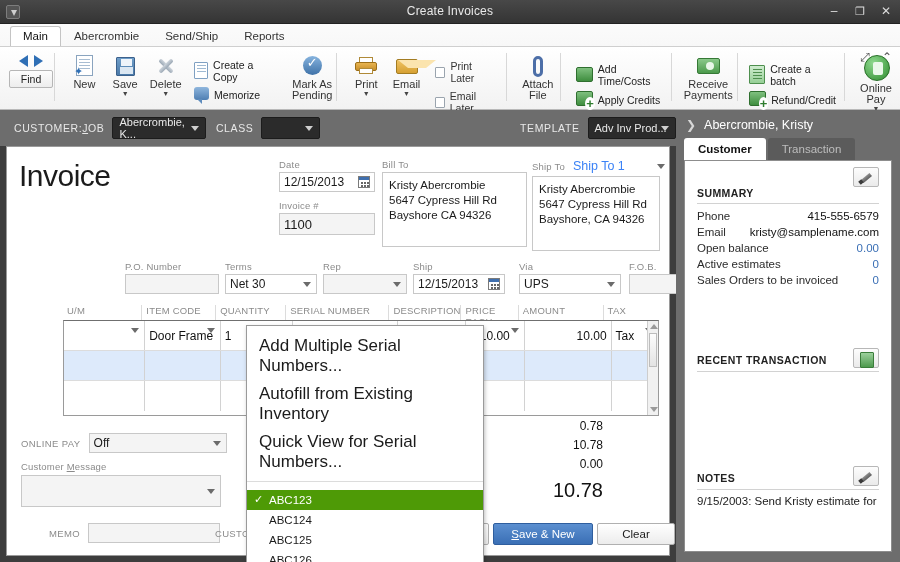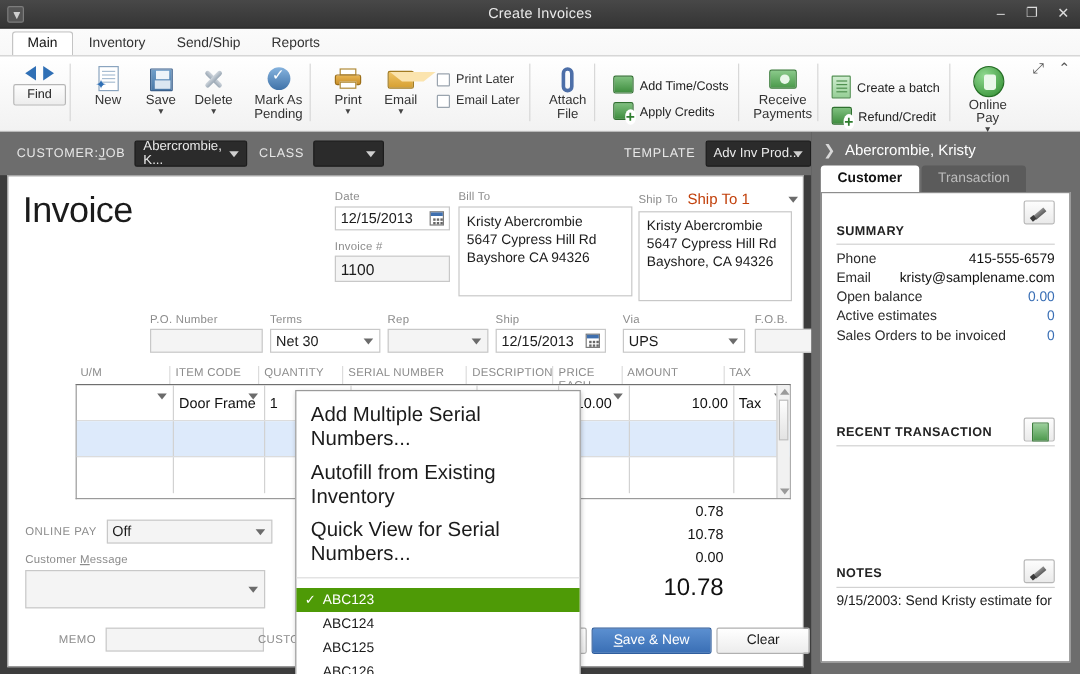--- a/index.html
+++ b/index.html
@@ -229,21 +229,21 @@
     <div class="wbtns">
       <div class="wbtn">–</div>
       <div class="wbtn sq">❐</div>
       <div class="wbtn">✕</div>
     </div>
   </div>
 
   <div class="ribbon">
     <div class="tabs">
       <div class="tab active">Main</div>
-      <div class="tab">Inventory</div>
+      <div class="tab">Abercrombie</div>
       <div class="tab">Send/Ship</div>
       <div class="tab">Reports</div>
     </div>
 
     <div class="ribbon-body">
 
       <div class="rgroup navgrp">
         <div style="width:100%">
           <div class="arrows">
             <div class="arw l"></div>
@@ -268,20 +268,30 @@
             </div>
           <div class="lbl">Save</div>
           <div class="caret">▼</div>
         </div>
         <div class="ritem">
           <div class="ico">
               <div class="xmark"></div>
             </div>
           <div class="lbl">Delete</div>
           <div class="caret">▼</div>
+        </div>
+        <div class="stacked">
+          <div class="stackitem">
+            <span><span class="cpy" style="display:inline-block"></span></span>
+            <span>Create a Copy</span>
+          </div>
+          <div class="stackitem">
+            <span><span class="bub" style="display:inline-block"></span></span>
+            <span>Memorize</span>
+          </div>
         </div>
         <div class="ritem" style="width:52px;margin-left:6px;">
           <div class="ico">
               <div class="circ-chk"></div>
             </div>
           <div class="lbl">Mark As Pending</div>
         </div>
       </div>
 
       <div class="rgroup" style="padding-left:10px;">
@@ -416,21 +426,21 @@
         <div>Kristy Abercrombie</div>
         <div>5647 Cypress Hill Rd</div>
         <div>Bayshore CA 94326</div>
       </div>
     </div>
 
     <div style="position:absolute;left:525px;top:12px;">
       <div style="display:flex;align-items:center;gap:8px;">
         <div class="flabel">Ship To</div>
         <div style="position:relative;width:92px;">
-          <span style="font-size:12.5px;color:#c2410c;">Ship To 1</span>
+          <span style="font-size:12.5px;color:#3b82f6;">Ship To 1</span>
           <span class="selcaret" style="top:5px;right:0;"></span>
         </div>
       </div>
       <div class="addrbox" style="width:128px;height:75px;margin-top:3px;">
         <div>Kristy Abercrombie</div>
         <div>5647 Cypress Hill Rd</div>
         <div>Bayshore, CA 94326</div>
       </div>
     </div>
 

